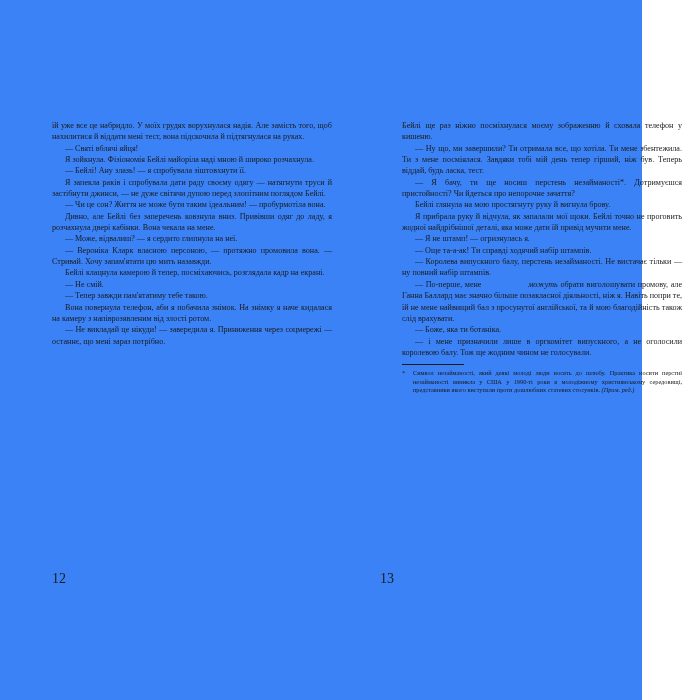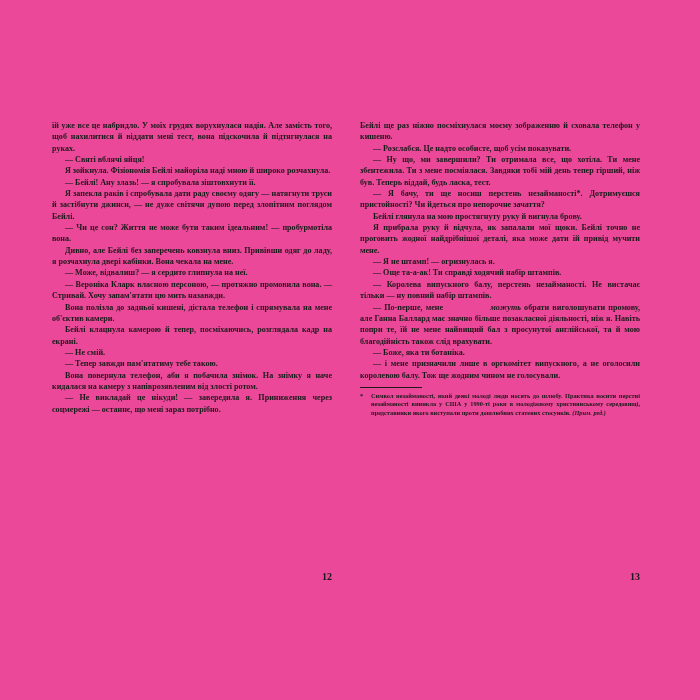--- a/index.html
+++ b/index.html
@@ -11,33 +11,32 @@
     width: 700px;
     height: 700px;
     font-family: "Liberation Serif", serif;
     color: #1a1a1a;
     overflow: hidden;
   }
   .page-spread {
     position: absolute;
     left: 0;
     top: 0;
-    width: 700px;
+    width: 642px;
     height: 700px;
-    background: #ec4899;
-    font-weight: bold;
+    background: #3b82f6;
   }
   .page {
     position: absolute;
     top: 120px;
     width: 280px;
     height: 460px;
   }
   .page-left  { left: 52px; }
-  .page-right { left: 360px; }
+  .page-right { left: 402px; }
 
   .body-text {
     font-size: 8.1px;
     line-height: 11.35px;
     text-align: justify;
     text-justify: inter-word;
     hyphens: manual;
   }
   .body-text p {
     margin: 0;
@@ -62,56 +61,54 @@
   .footnote .fn-mark {
     position: absolute;
     left: 0;
     top: 0;
   }
   .footnote i { font-style: italic; }
   .body-text i { font-style: italic; margin-left: 44px; }
   .page-number {
     position: absolute;
     width: 280px;
-    text-align: right;
-    font-size: 10px;
+    text-align: left;
+    font-size: 14px;
     color: #1a1a1a;
   }
   .pn-left  { left: 52px;  top: 571px; }
-  .pn-right { left: 360px; top: 571px; }
+  .pn-right { left: 380px; top: 571px; }
 </style>
 </head>
 <body>
 
 <div class="page-spread">
 
   <div class="page page-left">
     <div class="body-text">
       <p class="noindent">їй уже все це набридло. У моїх грудях ворухнулася надія. Але замість того, щоб нахилитися й віддати мені тест, вона підскочила й підтягнулася на руках.</p>
       <p>— Святі вблячі яйця!</p>
       <p>Я зойкнула. Фізіономія Бейлі майоріла наді мною й широко розчахнула.</p>
       <p>— Бейлі! Ану злазь! — я спробувала зіштовхнути її.</p>
       <p>Я запекла раків і спробувала дати раду своєму одягу — натягнути труси й застібнути джинси, — не дуже світячи дупою перед злопітним поглядом Бейлі.</p>
       <p>— Чи це сон? Життя не може бути таким ідеальним! — пробурмотіла вона.</p>
       <p>Дивно, але Бейлі без заперечень ковзнула вниз. Привівши одяг до ладу, я розчахнула двері кабінки. Вона чекала на мене.</p>
       <p>— Може, відвалиш? — я сердито глипнула на неї.</p>
       <p>— Вероніка Кларк власною персоною, — протяжно промовила вона. — Стривай. Хочу запам'ятати цю мить назавжди.</p>
-      <p>Вона полізла до задньої кишені, дістала телефон і спрямувала на мене об'єктив камери.</p>
       <p>Бейлі клацнула камерою й тепер, посміхаючись, розглядала кадр на екрані.</p>
       <p>— Не смій.</p>
       <p>— Тепер завжди пам'ятатиму тебе такою.</p>
       <p>Вона повернула телефон, аби я побачила знімок. На знімку я наче кидалася на камеру з напіврозявленим від злості ротом.</p>
       <p>— Не викладай це нікуди! — завередила я. Приниження через соцмережі — останнє, що мені зараз потрібно.</p>
     </div>
   </div>
 
   <div class="page page-right">
     <div class="body-text">
       <p class="noindent">Бейлі ще раз ніжно посміхнулася моєму зображенню й сховала телефон у кишеню.</p>
-      <p>— Розслабся. Це надто особисте, щоб усім показувати.</p>
       <p>— Ну що, ми завершили? Ти отримала все, що хотіла. Ти мене збентежила. Ти з мене посміялася. Завдяки тобі мій день тепер гірший, ніж був. Теперь віддай, будь ласка, тест.</p>
       <p>— Я бачу, ти ще носиш перстень незайманості*. Дотримуєшся пристойності? Чи йдеться про непорочне зачаття?</p>
       <p>Бейлі глянула на мою простягнуту руку й вигнула брову.</p>
       <p>Я прибрала руку й відчула, як запалали мої щоки. Бейлі точно не проговить жодної найдрібнішої деталі, яка може дати їй привід мучити мене.</p>
       <p>— Я не штамп! — огризнулась я.</p>
       <p>— Още та-а-ак! Ти справді ходячий набір штампів.</p>
       <p>— Королева випускного балу, перстень незайманості. Не вистачає тільки — ну повний набір штампів.</p>
       <p>— По-перше, мене <i>можуть</i> обрати виголошувати промову, але Ганна Баллард має значно більше позакласної діяльності, ніж я. Навіть попри те, їй не мене найвищий бал з просунутої англійської, та й мою благодійність також слід врахувати.</p>
       <p>— Боже, яка ти ботаніка.</p>
       <p>— і мене призначили лише в оргкомітет випускного, а не оголосили королевою балу. Тож ще жодним чином не голосували.</p>

